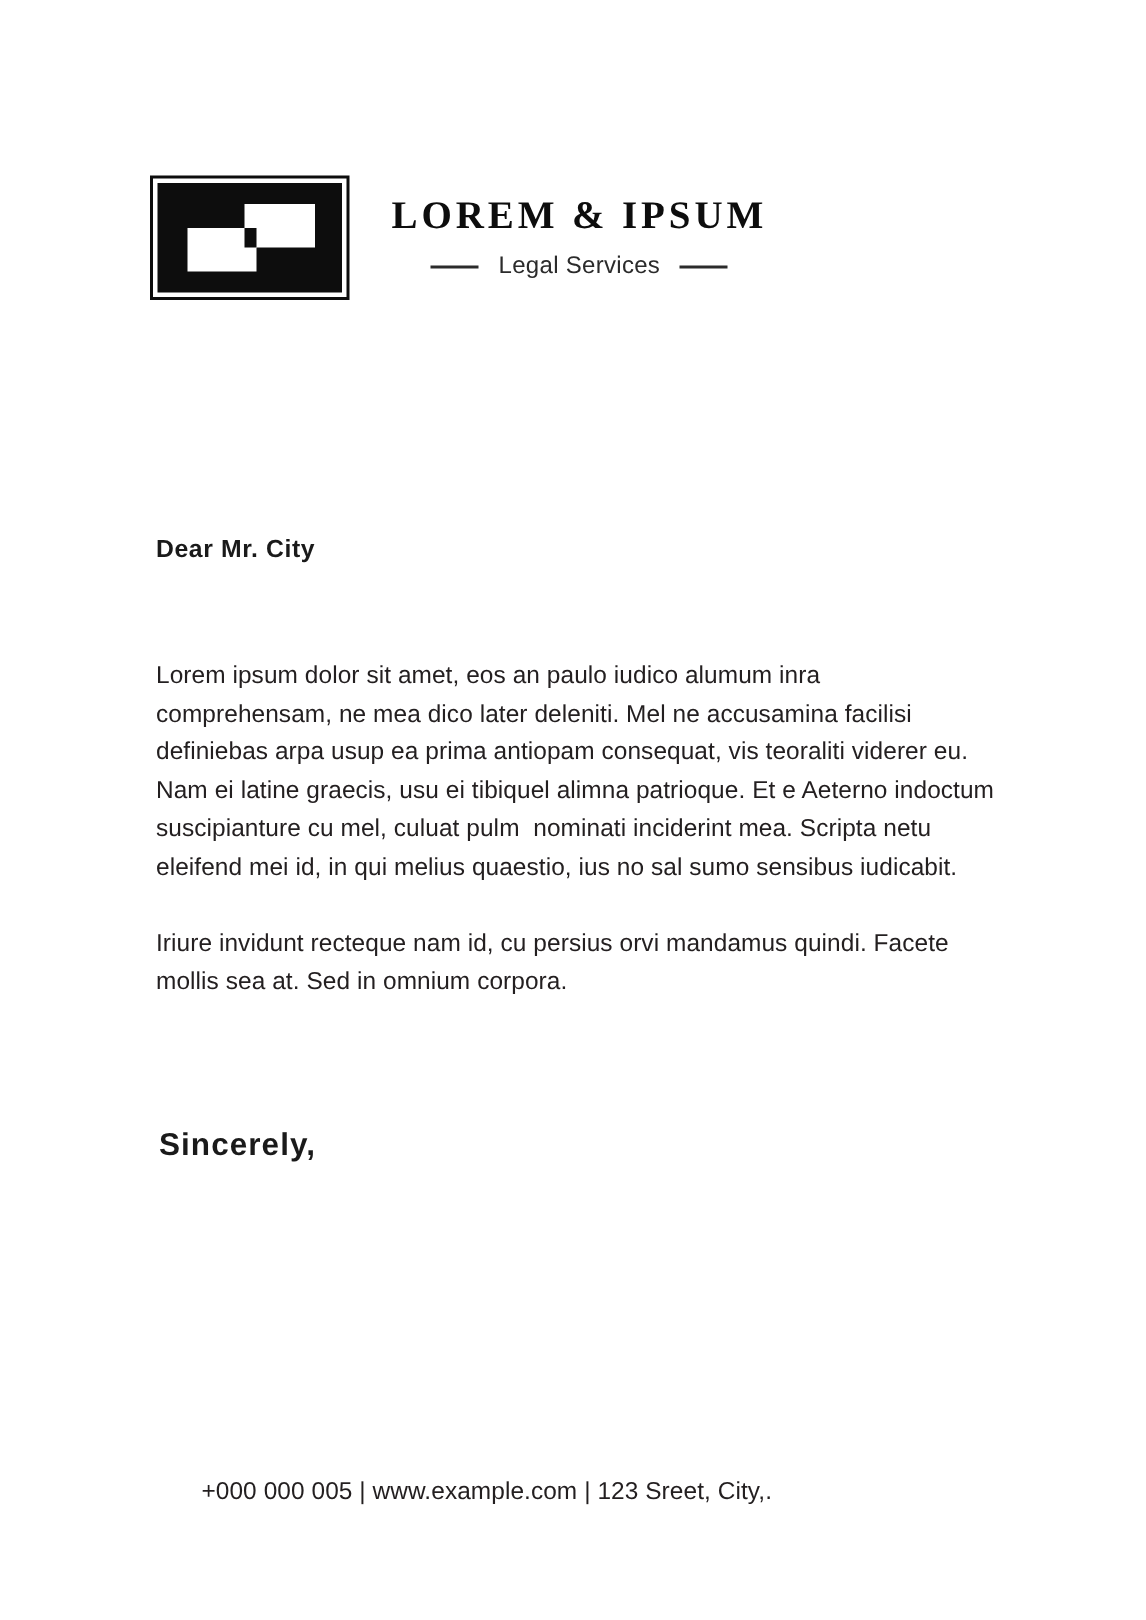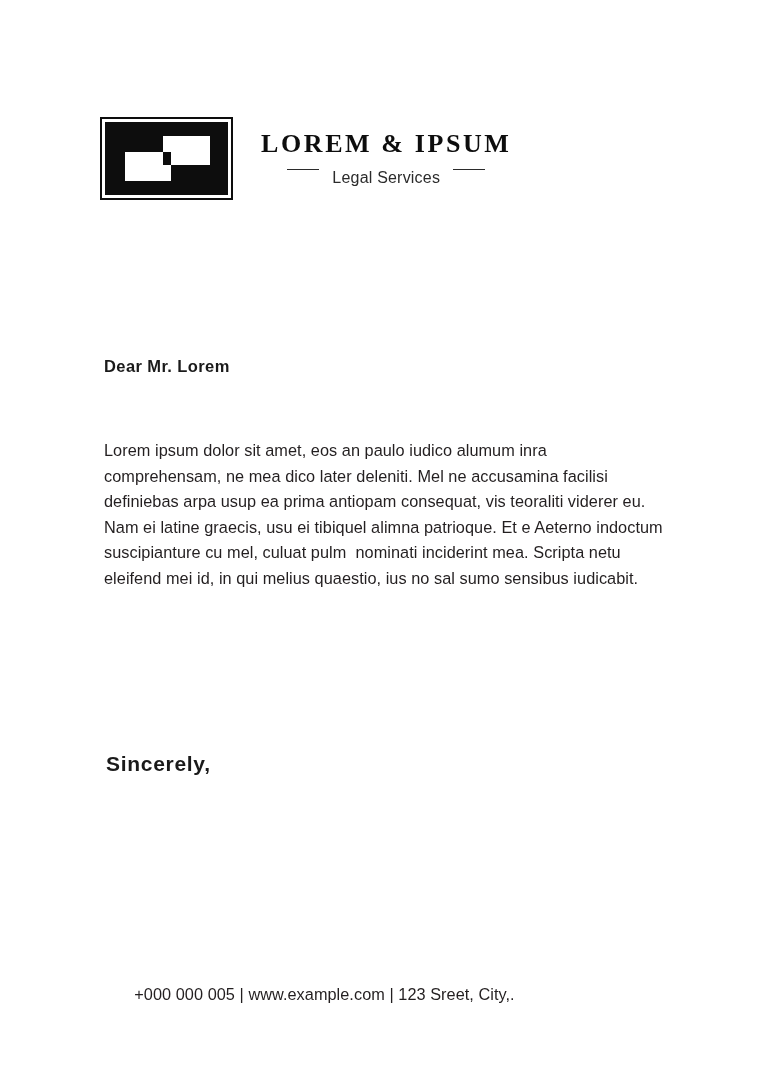--- a/index.html
+++ b/index.html
@@ -87,21 +87,21 @@
     font-family: "Liberation Serif", serif;
     font-weight: bold;
     font-size: 26px;
     letter-spacing: 2.6px;
     color: #0d0d0d;
     line-height: 1.1;
     white-space: nowrap;
   }
   .brand-tagline-row {
     display: flex;
-    align-items: flex-start;
+    align-items: center;
     margin-top: 10px;
     width: 100%;
     justify-content: center;
   }
   .rule {
     width: 32px;
     height: 1.6px;
     background: #2b2b2b;
     flex: 0 0 auto;
   }
@@ -205,24 +205,25 @@
       <div class="brand-name">LOREM &amp; IPSUM</div>
       <div class="brand-tagline-row">
         <span class="rule"></span>
         <span class="brand-tagline">Legal Services</span>
         <span class="rule"></span>
       </div>
     </div>
 
   </div>
 
-  <div class="salutation">Dear Mr. Lorem</div>
+  <div class="salutation">Dear Mr. City</div>
 
   <div class="body-copy">
     <p>Lorem ipsum dolor sit amet, eos an paulo iudico alumum inra comprehensam, ne mea dico later deleniti. Mel ne accusamina facilisi definiebas arpa usup ea prima antiopam consequat, vis teoraliti viderer eu. Nam ei latine graecis, usu ei tibiquel alimna patrioque. Et e Aeterno indoctum suscipianture cu mel, culuat pulm  nominati inciderint mea. Scripta netu eleifend mei id, in qui melius quaestio, ius no sal sumo sensibus iudicabit.</p>
+    <p>Iriure invidunt recteque nam id, cu persius orvi mandamus quindi. Facete mollis sea at. Sed in omnium corpora.</p>
   </div>
 
   <div class="signature">
     <p class="sign-off">Sincerely,</p>
   </div>
 
   <div class="footer">
     <span class="footer-text">+000 000 005 | www.example.com | 123 Sreet, City,.</span>
   </div>
 

